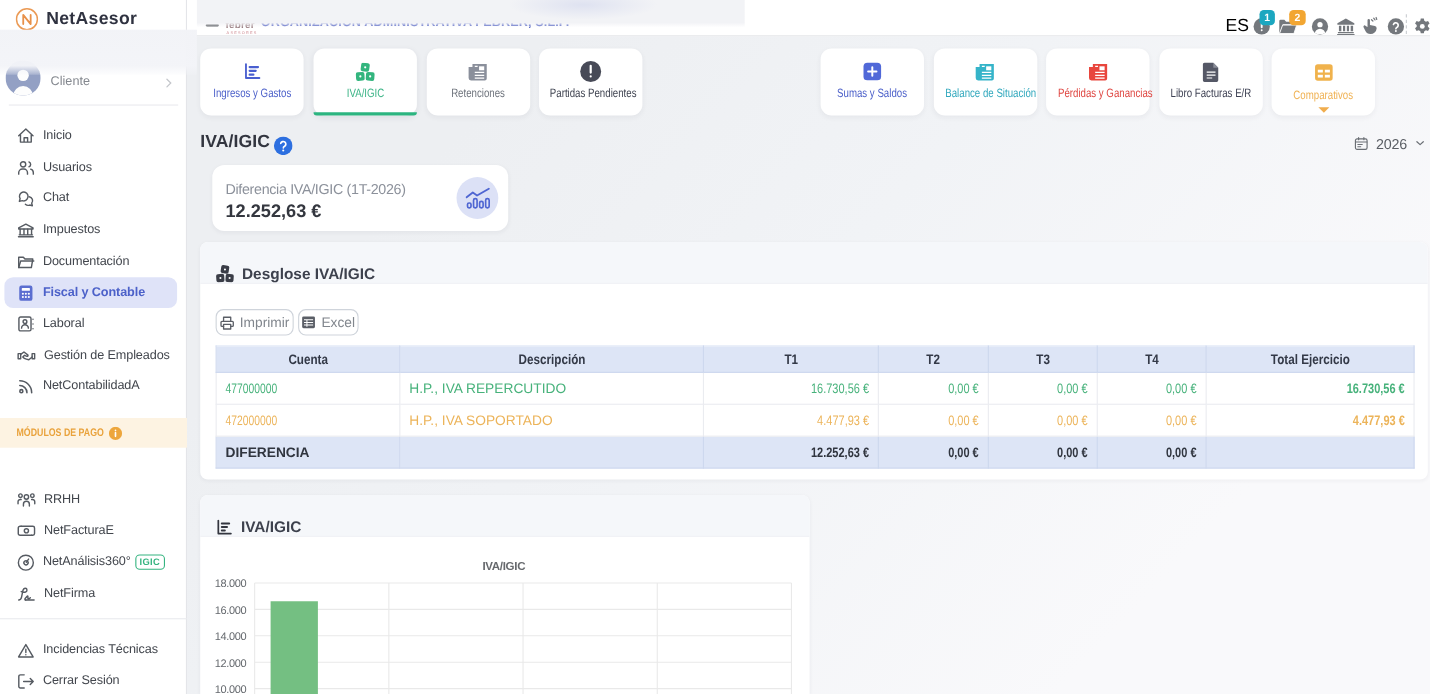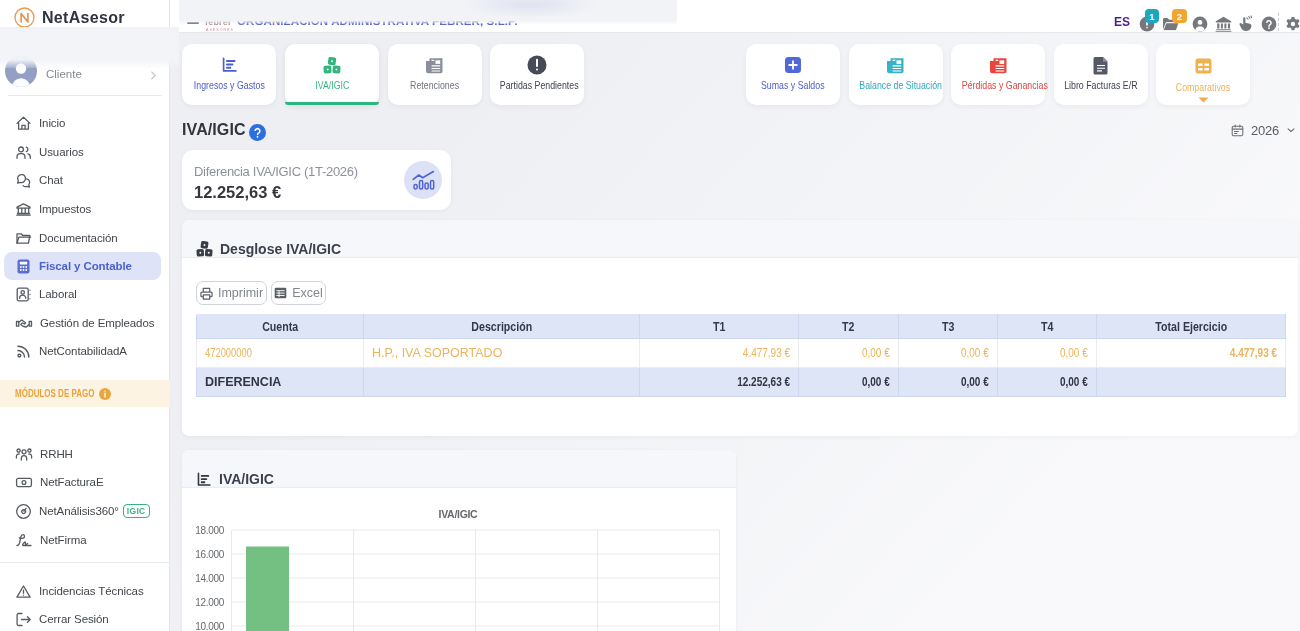--- a/index.html
+++ b/index.html
@@ -59,21 +59,21 @@
 
 <div id="topbar">
 
   <div class="abs" style="left:17px;top:22px;width:12px;height:2px;background:#4a4d52;border-radius:1px"></div>
 
   <div class="abs" style="left:35px;top:17px;font-size:9px;font-weight:bold;color:#9b8084;letter-spacing:.2px">febrer</div>
   <div class="abs" style="left:36px;top:27.5px;font-size:3.5px;color:#cf8a91;letter-spacing:1.1px">ASESORES</div>
 
   <div class="abs" style="left:67px;top:15px;font-size:11.5px;font-weight:bold;color:#4355bf;letter-spacing:.1px">ORGANIZACIÓN ADMINISTRATIVA FEBRER, S.L.P.</div>
 
-  <div class="abs" style="left:944px;top:15px;font-size:12px;font-weight:bold;color:#4c1d95">ES</div>
+  <div class="abs" style="left:944px;top:15px;font-size:16px;font-weight:normal;color:#000000">ES</div>
 
   <svg class="abs" style="left:969px;top:16px" width="16" height="16" viewBox="0 0 16 16">
       <circle cx="8" cy="8" r="7.4" fill="#74787d"></circle>
       <path d="M8 3.8v5M8 11.5v.01" stroke="#fff" stroke-width="1.7" stroke-linecap="round"></path>
     </svg>
   <div class="abs" style="left:975px;top:9px;width:14px;height:14px;background:#1ca7c0;border-radius:4px"></div>
   <div class="abs" style="left:975px;top:11px;width:14px;text-align:center;font-size:9.5px;font-weight:bold;color:#fff">1</div>
 
   <svg class="abs" style="left:992px;top:17px" width="17" height="15" viewBox="0 0 17 15">
       <path d="M1 13.5V2.2A1.2 1.2 0 0 1 2.2 1h3.4l1.6 1.8h6.3a1.2 1.2 0 0 1 1.2 1.2v1H4.2z" fill="#74787d"></path>
@@ -398,21 +398,21 @@
 
   <svg class="abs" style="left:1231px;top:124px" width="13" height="13" viewBox="0 0 13 13" fill="none" stroke="#6a6e74" stroke-width="1.05" stroke-linecap="round">
       <rect x="1.2" y="2.2" width="10.6" height="9.6" rx="1.5"></rect>
       <path d="M1.4 5.1h10.2M4.1 1v2M8.9 1v2M3.4 7.4h4M3.4 9.4h2.6"></path>
     </svg>
   <div class="abs" style="left:1251px;top:123px;font-size:13px;color:#5a5e64;letter-spacing:-.2px">2026</div>
   <svg class="abs" style="left:1287px;top:128px" width="8" height="5" viewBox="0 0 9 6">
       <path d="M1 1l3.5 3.2L8 1" fill="none" stroke="#6a6e74" stroke-width="1.3" stroke-linecap="round" stroke-linejoin="round"></path>
     </svg>
 
-  <div class="card" style="left:182px;top:150px;width:269px;height:60px;border-radius:11px">
+  <div class="card" style="left:193px;top:150px;width:269px;height:60px;border-radius:11px">
     <div class="abs" style="left:12px;top:14px;font-size:13px;color:#8c919b;letter-spacing:-.3px">Diferencia IVA/IGIC (1T-2026)</div>
     <div class="abs" style="left:12px;top:33px;font-size:16.5px;font-weight:bold;color:#34373f">12.252,63 €</div>
     <div class="abs" style="left:222px;top:11px;width:38px;height:38px;border-radius:50%;background:#dce1f6"></div>
     <svg class="abs" style="left:230px;top:20px" width="23" height="21" viewBox="0 0 23 21" fill="none" stroke="#4f66d2" stroke-linecap="round" stroke-linejoin="round">
       <path d="M1.2 9.4 6.8 5l3.9 2.7L21.4 1.6" stroke-width="1.7"></path>
       <g stroke-width="1.5">
         <rect x="2" y="14.5" width="3.2" height="4.5" rx="1.4"></rect>
         <rect x="7.5" y="10.5" width="3.2" height="8.5" rx="1.5"></rect>
         <rect x="13" y="13" width="3.2" height="6" rx="1.5"></rect>
         <rect x="18.5" y="10.5" width="3.2" height="8.5" rx="1.5"></rect>
@@ -463,20 +463,29 @@
       <tbody>
           <tr>
             <th><u>Cuenta</u></th>
             <th><u>Descripción</u></th>
             <th><u>T1</u></th>
             <th><u>T2</u></th>
             <th><u>T3</u></th>
             <th><u>T4</u></th>
             <th><u>Total Ejercicio</u></th>
           </tr>
+      <tr style="color:#47b27b">
+        <td><span style="display:inline-block;transform:scaleX(.75);transform-origin:0 50%">477000000</span></td>
+            <td>H.P., IVA REPERCUTIDO</td>
+            <td class="num"><i>16.730,56 €</i></td>
+            <td class="num"><i>0,00 €</i></td>
+            <td class="num"><i>0,00 €</i></td>
+            <td class="num"><i>0,00 €</i></td>
+            <td class="num" style="font-weight:bold"><i>16.730,56 €</i></td>
+      </tr>
       <tr style="color:#ecb45a">
         <td><span style="display:inline-block;transform:scaleX(.75);transform-origin:0 50%">472000000</span></td>
             <td>H.P., IVA SOPORTADO</td>
             <td class="num"><i>4.477,93 €</i></td>
             <td class="num"><i>0,00 €</i></td>
             <td class="num"><i>0,00 €</i></td>
             <td class="num"><i>0,00 €</i></td>
             <td class="num" style="font-weight:bold"><i>4.477,93 €</i></td>
       </tr>
       <tr class="dif">

